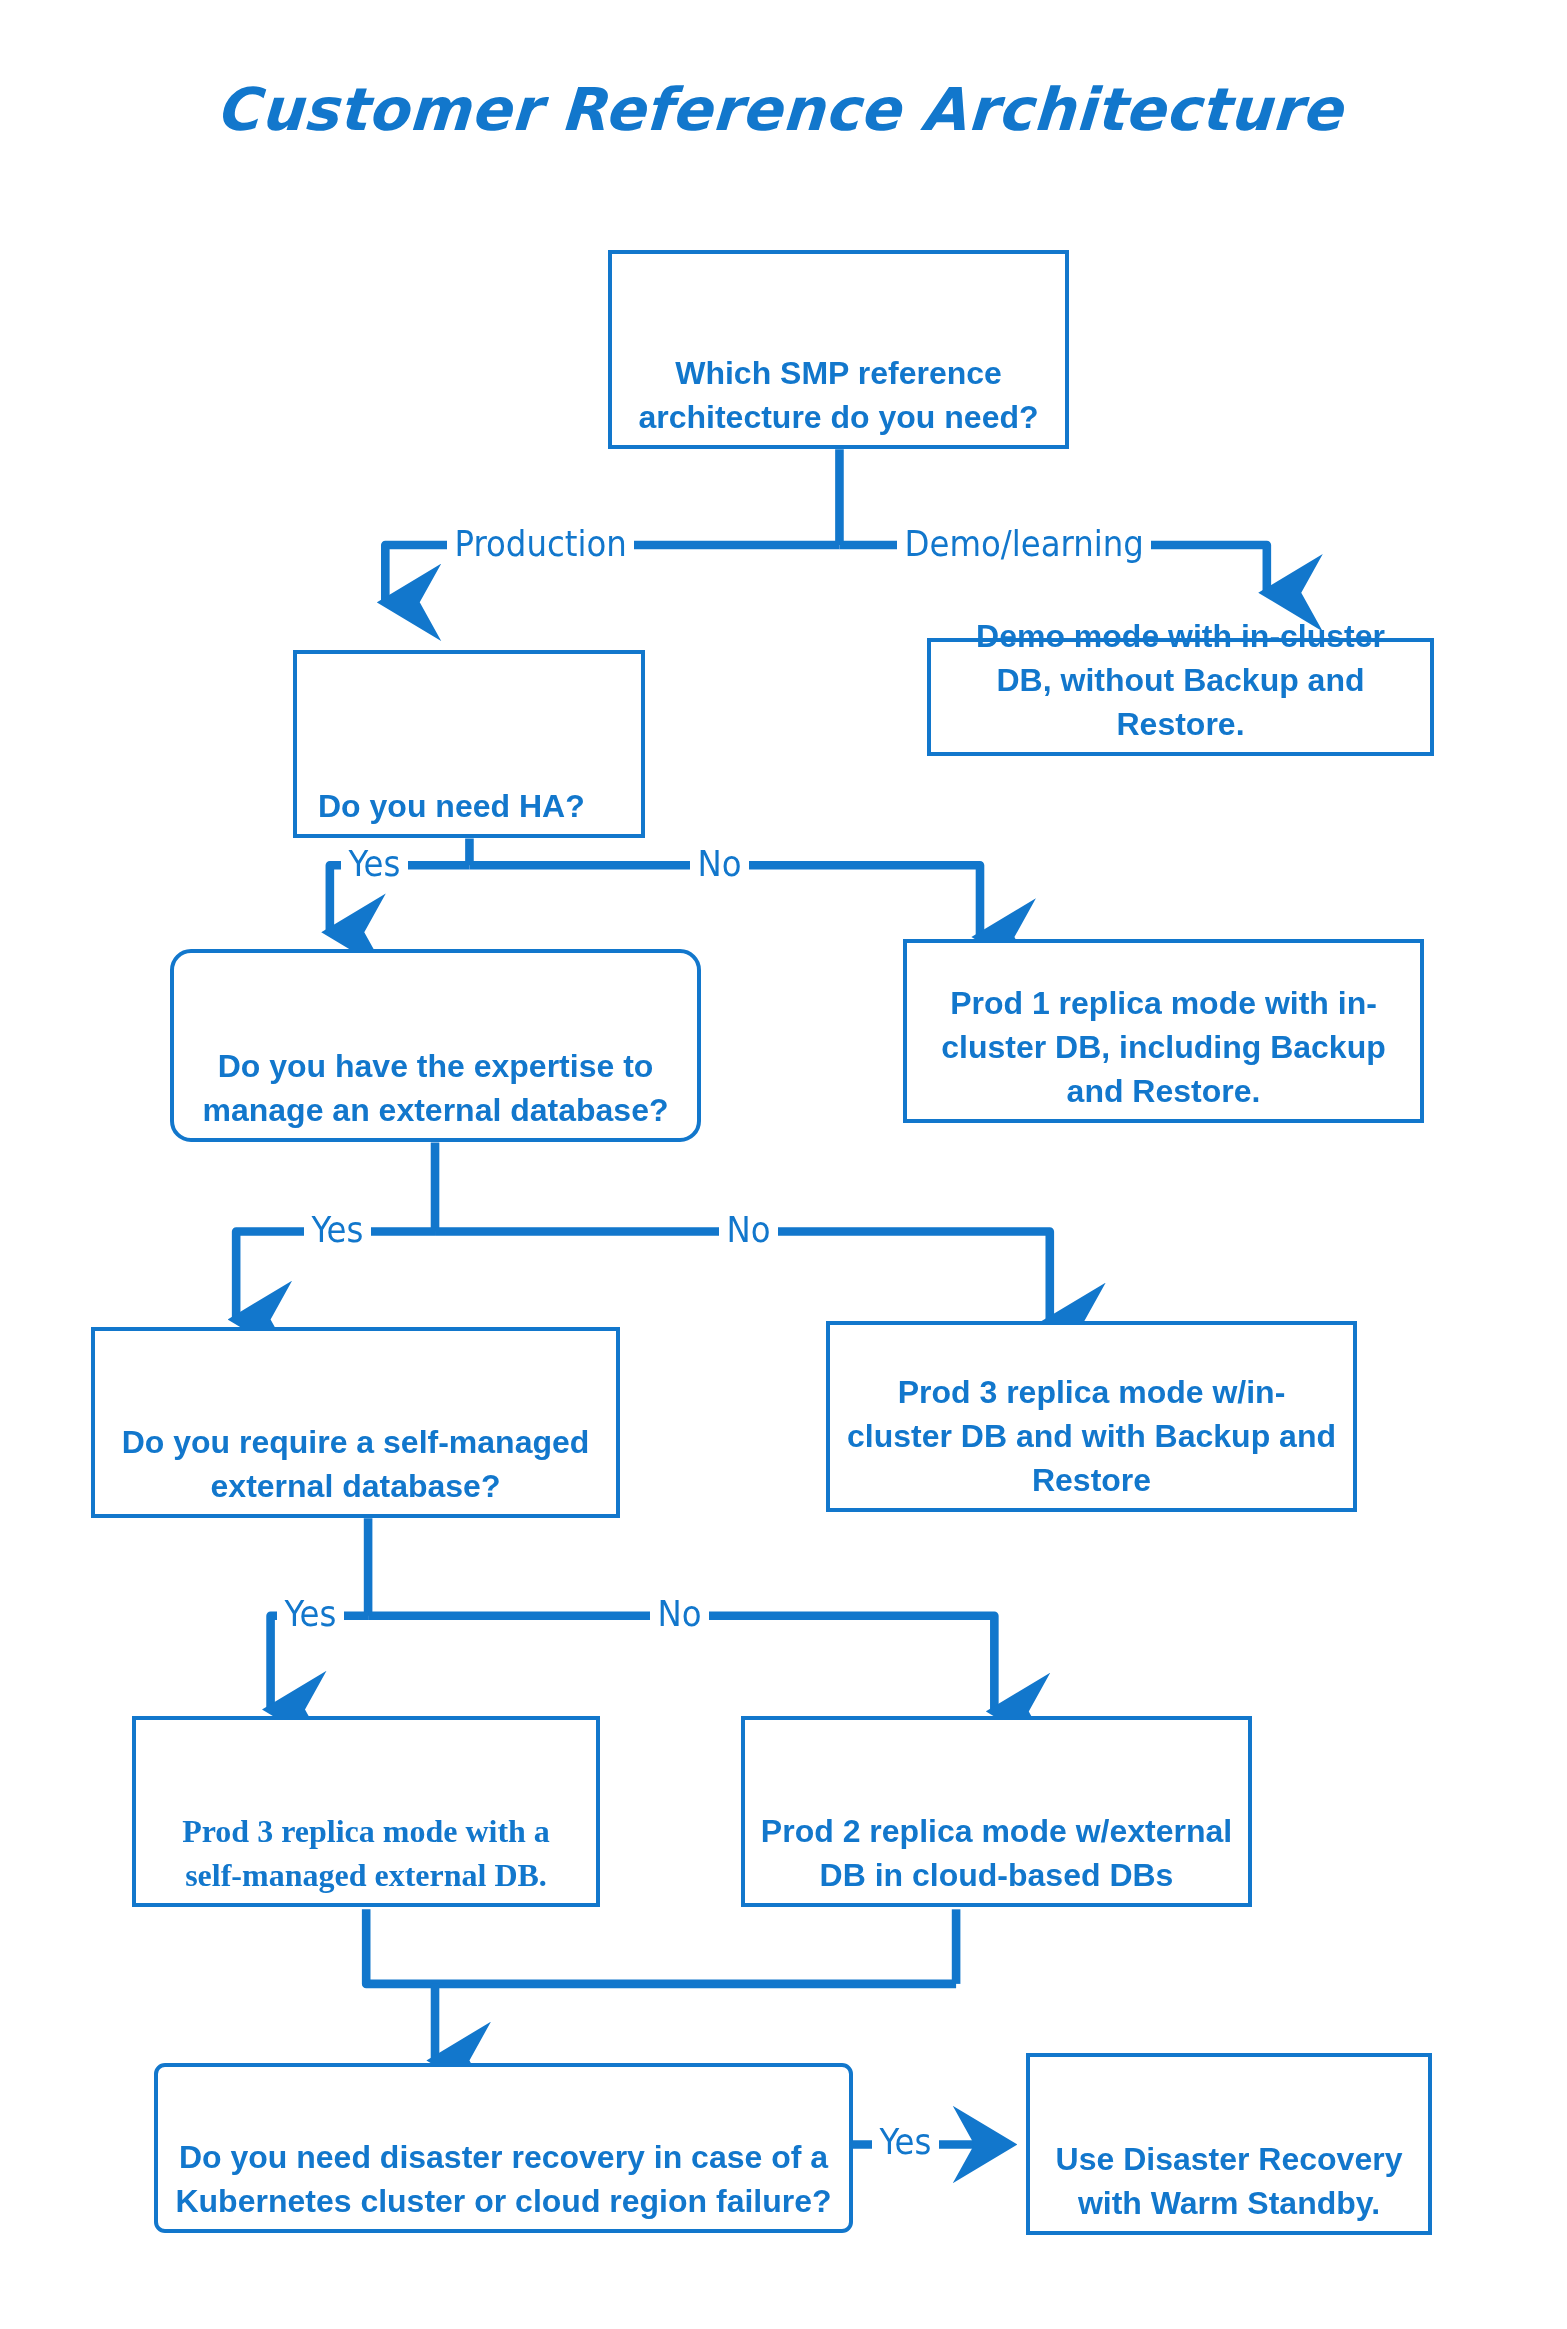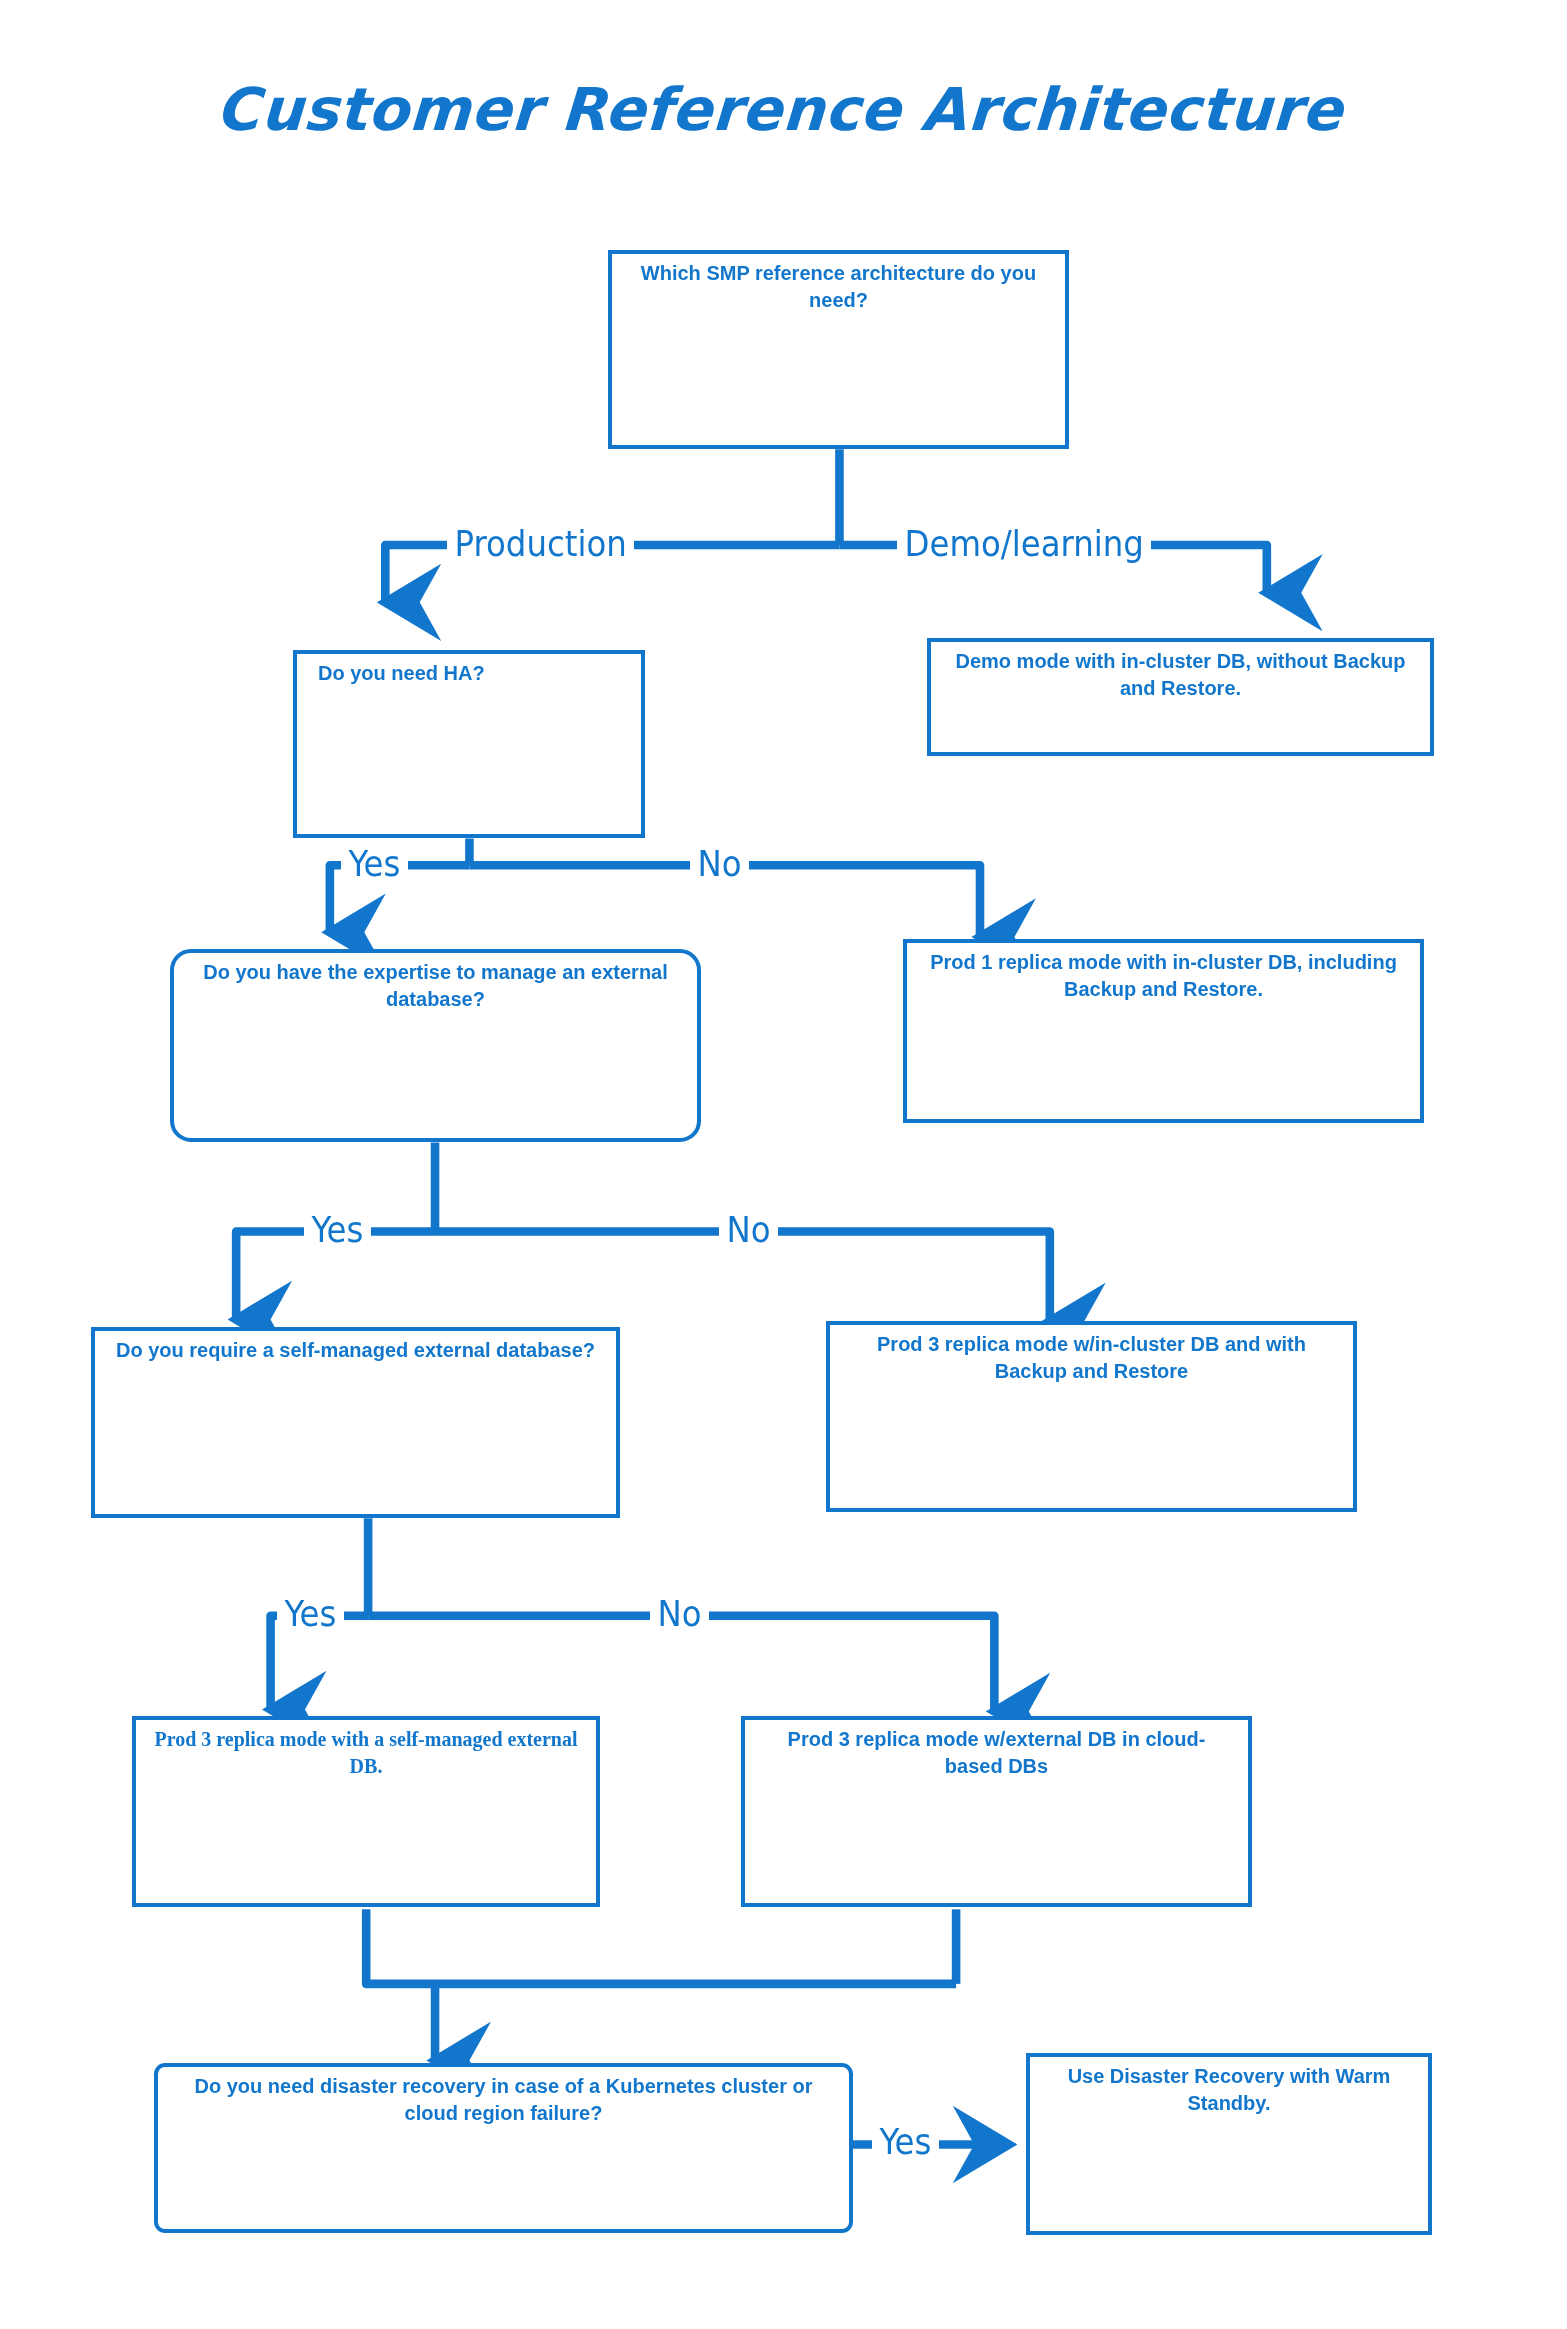--- a/index.html
+++ b/index.html
@@ -39,25 +39,25 @@
     top: 0;
     width: 1568px;
     height: 2330px;
   }
   .node {
     position: absolute;
     box-sizing: border-box;
     border: 4.8px solid #1277cc;
     background: #ffffff;
     display: flex;
-    align-items: flex-start;
+    align-items: flex-end;
     justify-content: center;
     color: #1277cc;
     font-weight: 700;
-    font-size: 20px;
+    font-size: 32px;
     line-height: 1.38;
     text-align: center;
     padding: 5.7px 15.3px;
   }
   .node.left-align {
     justify-content: flex-start;
     text-align: left;
     padding-left: 21px;
   }
   .edge-label {
@@ -143,21 +143,21 @@
 
   <div class="node" style="left:782px; top:1321px; width:531px; height:191px;margin-left:44px;">
     <span>Prod 3 replica mode w/in-cluster DB and with Backup and Restore</span>
   </div>
 
   <div class="node" style="left:132px; top:1716px; width:468px; height:191px;font-family:Liberation Serif, serif;">
     <span>Prod 3 replica mode with a self-managed external DB.</span>
   </div>
 
   <div class="node" style="left:741px; top:1716px; width:511px; height:191px;">
-    <span>Prod 3 replica mode w/external DB in cloud-based DBs</span>
+    <span>Prod 2 replica mode w/external DB in cloud-based DBs</span>
   </div>
 
   <div class="node" style="left:154px; top:2063px; width:699px; height:170px;border-radius:11px;">
     <span>Do you need disaster recovery in case of a Kubernetes cluster or cloud region failure?</span>
   </div>
 
   <div class="node" style="left:1026px; top:2053px; width:406px; height:182px;">
     <span>Use Disaster Recovery with Warm Standby.</span>
   </div>
 

